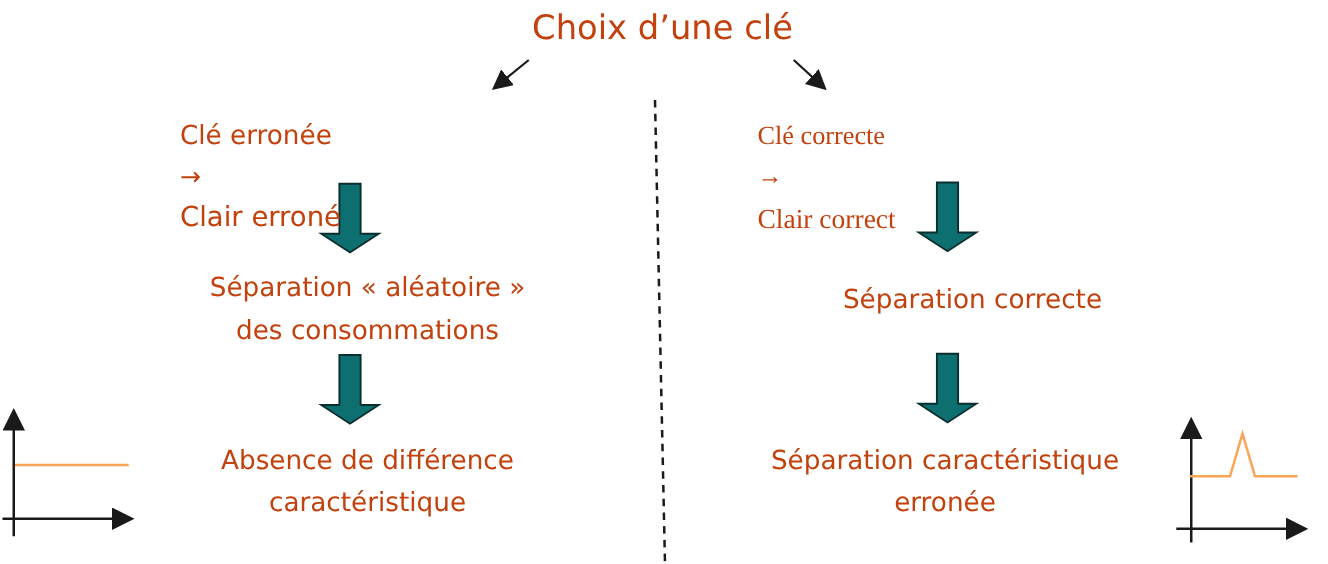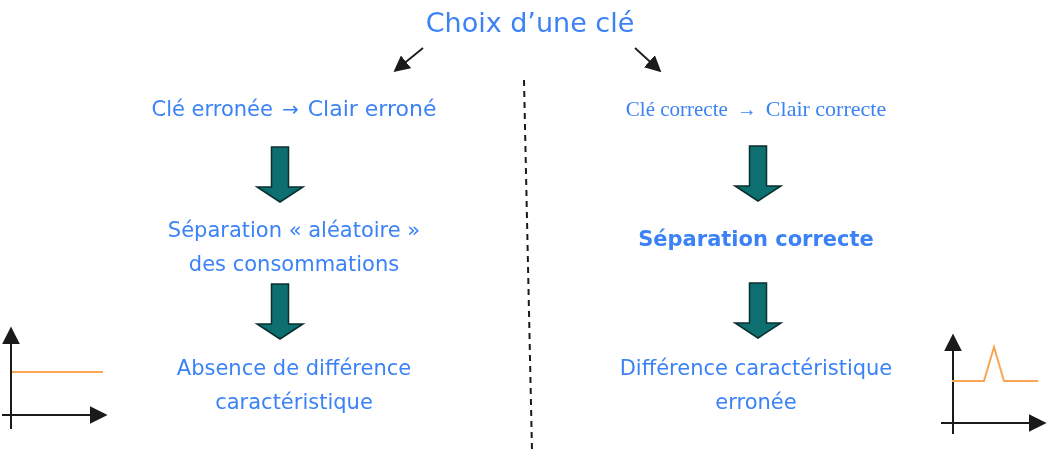--- a/index.html
+++ b/index.html
@@ -2,56 +2,57 @@
 <html><head>
 <meta charset="utf-8">
 <style>
   html, body { margin: 0; padding: 0; background: #ffffff; }
   .canvas {
     position: relative;
     width: 1062px;
     height: 451px;
     background: #ffffff;
     font-family: "DejaVu Sans", "Liberation Sans", sans-serif;
-    color: #3b82f6;
+    color: #c2410c;
     overflow: hidden;
   }
   .gfx { position: absolute; inset: 0; width: 1062px; height: 451px; }
 
   .title {
     position: absolute;
     top: 6px; left: 380px; width: 300px;
     text-align: center;
     font-size: 27px;
     line-height: 34px;
   }
 
   .step1 {
     position: absolute;
     top: 96px; width: 300px;
     display: flex;
     justify-content: center;
     align-items: baseline;
     gap: 9px;
     white-space: nowrap;
+    flex-direction: column;
   }
   .step1 .key   { font-size: 21px; }
   .step1 .map   { font-size: 20px; }
   .step1 .clair { font-size: 22px; }
   .step1-left  { left: 144px; }
   .step1-right { left: 606px; font-family: Liberation Serif, serif; }
 
   .block-text {
     position: absolute;
     text-align: center;
     font-size: 21px;
     line-height: 34px;
   }
   .step2-left  { top: 213px; left: 124px; width: 340px; }
-  .step2-right { top: 222px; left: 606px; width: 300px; font-weight: bold; }
+  .step2-right { top: 222px; left: 628px; width: 300px; }
   .step3-left  { top: 351px; left: 124px; width: 340px; }
   .step3-right { top: 351px; left: 586px; width: 340px; }
 </style>
 </head>
 <body>
 
 <div class="canvas">
 
   <svg class="gfx" viewBox="0 0 1062 451" xmlns="http://www.w3.org/2000/svg">
     <defs>
@@ -98,25 +99,25 @@
   </div>
 
   <div class="block-text step2-left">
     <div>Séparation « aléatoire »</div>
     <div>des consommations</div>
   </div>
 
   <div class="step1 step1-right">
     <span class="key">Clé correcte</span>
     <span class="map">→</span>
-    <span class="clair">Clair correcte</span>
+    <span class="clair">Clair correct</span>
   </div>
 
   <div class="block-text step2-right">
     <div>Séparation correcte</div>
   </div>
 
   <div class="block-text step3-right">
-    <div>Différence caractéristique</div>
+    <div>Séparation caractéristique</div>
     <div>erronée</div>
   </div>
 
 </div>
 
 </body></html>

